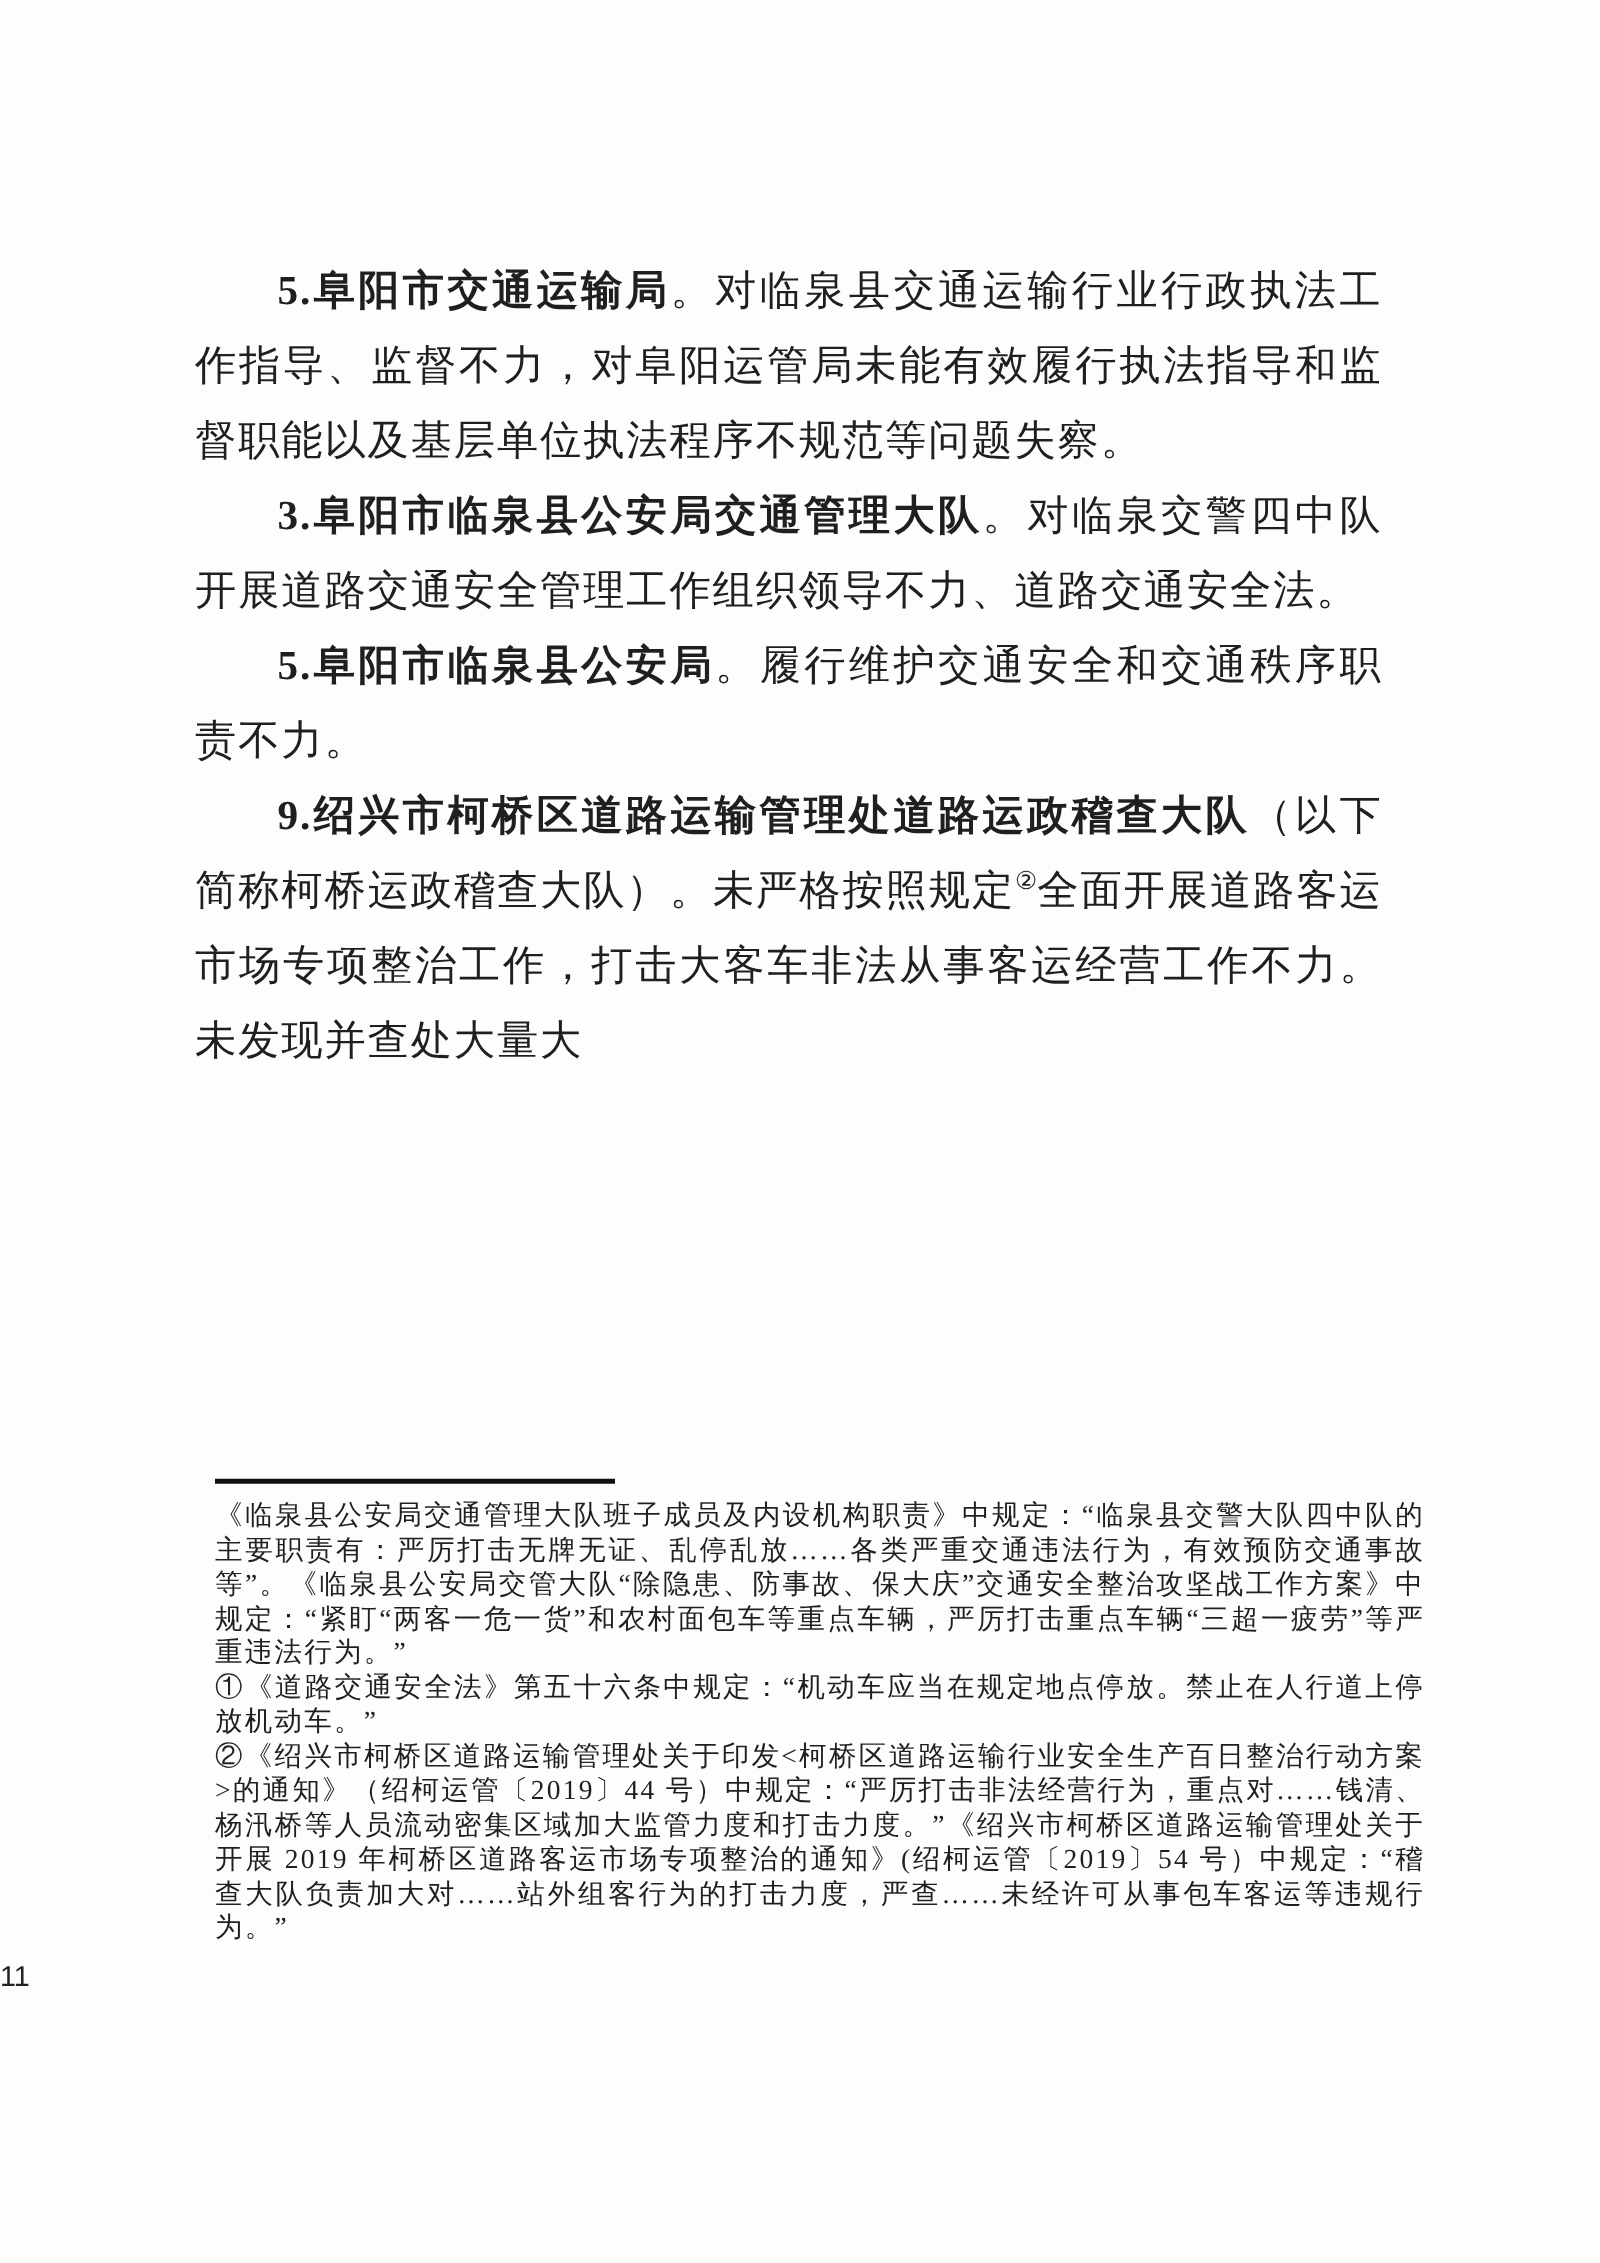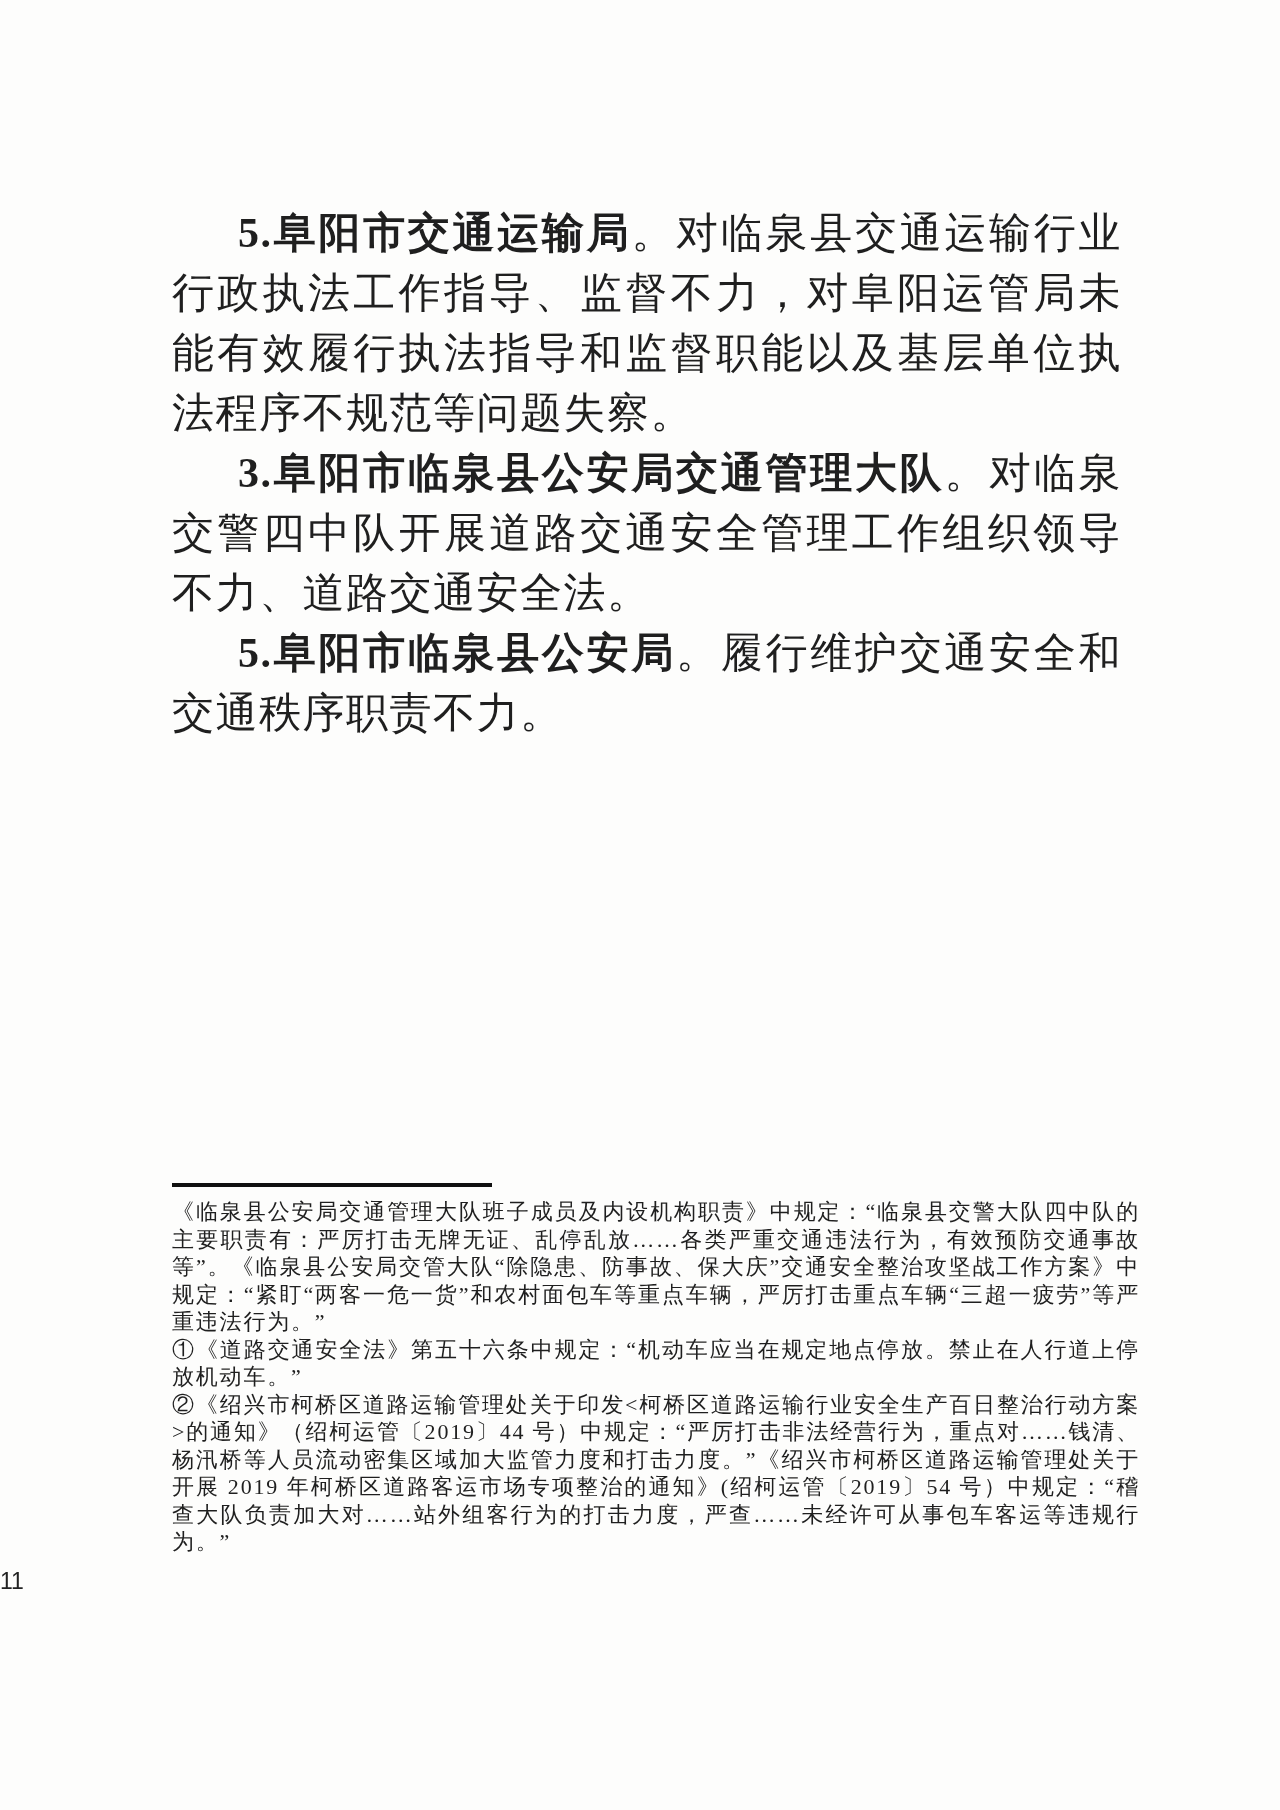--- a/index.html
+++ b/index.html
@@ -12,24 +12,24 @@
     width: 1280px;
     height: 1810px;
     margin: 0 auto;
     background: #fdfdfc;
     color: #1f1f1f;
     font-family: "Liberation Serif", "DejaVu Serif", serif;
     overflow: hidden;
   }
   .body-text {
     position: absolute;
-    left: 172px;
+    left: 156px;
     top: 203px;
     width: 950px;
-    font-size: 42px;
+    font-size: 33px;
     line-height: 60px;
     letter-spacing: 1.5px;
     text-align: justify;
   }
   .body-para {
     margin: 0;
     text-indent: 66px;
   }
   .seg-bold { font-weight: bold; }
   .seg-normal { font-weight: normal; }
@@ -70,20 +70,21 @@
   }
 </style>
 </head>
 <body>
 
 <div class="page">
   <div class="body-text">
       <p class="body-para"><span class="seg-bold">5.阜阳市交通运输局</span><span class="seg-normal">。对临泉县交通运输行业行政执法工作指导、监督不力，对阜阳运管局未能有效履行执法指导和监督职能以及基层单位执法程序不规范等问题失察。</span></p>
       <p class="body-para"><span class="seg-bold">3.阜阳市临泉县公安局交通管理大队</span><span class="seg-normal">。对临泉交警四中队开展道路交通安全管理工作组织领导不力、道路交通安全法。</span></p>
       <p class="body-para"><span class="seg-bold">5.阜阳市临泉县公安局</span><span class="seg-normal">。履行维护交通安全和交通秩序职责不力。</span></p>
+      <p class="body-para"><span class="seg-bold">9.绍兴市柯桥区道路运输管理处道路运政稽查大队</span><span class="seg-normal">（以下简称柯桥运政稽查大队）。未严格按照规定</span><sup class="seg-sup">②</sup><span class="seg-normal">全面开展道路客运市场专项整治工作，打击大客车非法从事客运经营工作不力。未发现并查处大量大</span></p>
     </div>
   <div class="fn-divider"></div>
   <div class="footnotes-text">
       <p class="fn-para"><span class="seg-normal">《临泉县公安局交通管理大队班子成员及内设机构职责》中规定：“临泉县交警大队四中队的主要职责有：严厉打击无牌无证、乱停乱放……各类严重交通违法行为，有效预防交通事故等”。《临泉县公安局交管大队“除隐患、防事故、保大庆”交通安全整治攻坚战工作方案》中规定：“紧盯“两客一危一货”和农村面包车等重点车辆，严厉打击重点车辆“三超一疲劳”等严重违法行为。”</span></p>
       <p class="fn-para"><span class="seg-normal">①《道路交通安全法》第五十六条中规定：“机动车应当在规定地点停放。禁止在人行道上停放机动车。”</span></p>
       <p class="fn-para"><span class="seg-normal">②《绍兴市柯桥区道路运输管理处关于印发&lt;柯桥区道路运输行业安全生产百日整治行动方案&gt;的通知》（绍柯运管〔2019〕44 号）中规定：“严厉打击非法经营行为，重点对……钱清、杨汛桥等人员流动密集区域加大监管力度和打击力度。”《绍兴市柯桥区道路运输管理处关于开展 2019 年柯桥区道路客运市场专项整治的通知》(绍柯运管〔2019〕54 号）中规定：“稽查大队负责加大对……站外组客行为的打击力度，严查……未经许可从事包车客运等违规行为。”</span></p>
     </div>
   <div class="page-number">11</div>
 </div>
 

